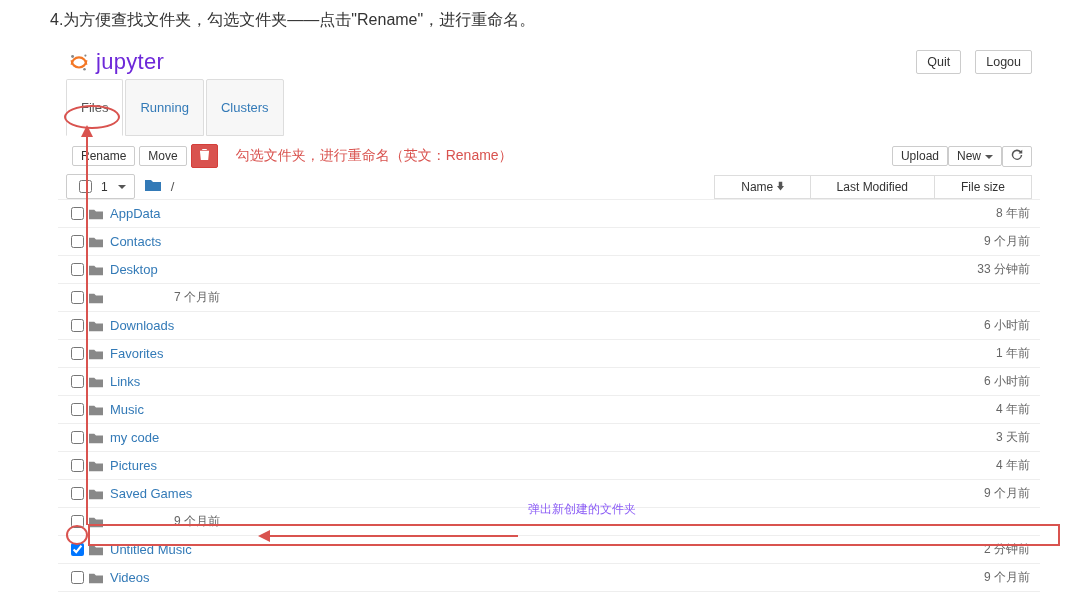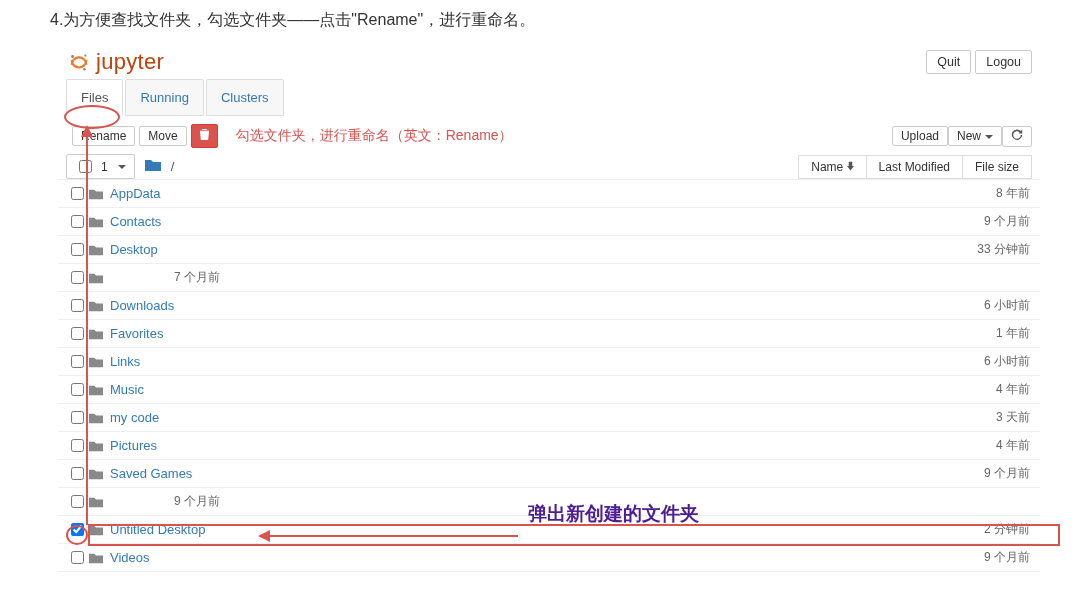--- a/index.html
+++ b/index.html
@@ -26,39 +26,39 @@
     align-items: center;
     justify-content: space-between;
     padding: 6px 8px 4px 10px;
   }
   .logo { display: flex; align-items: center; gap: 6px; }
   .logo-mark {
     width: 22px; height: 22px; position: relative;
     display: inline-flex; align-items: center; justify-content: center;
   }
   .logo-mark svg { width: 22px; height: 22px; }
-  .logo-text { font-size: 22px; color: #c2410c; letter-spacing: 0.3px; }
-  .topbtns { display: flex; gap: 4px; padding-left: 48px; }
+  .logo-text { font-size: 22px; color: #6d28d9; letter-spacing: 0.3px; }
+  .topbtns { display: flex; gap: 14px; padding-left: 48px; }
   .btn {
     background: #fff; border: 1px solid #ccc; color: #333;
     font-size: 12.5px; padding: 4px 10px; border-radius: 2px;
     cursor: pointer;
   }
   .btn-sm { padding: 2px 8px; font-size: 12px; }
   .btn-red { background: #d9534f; color: #fff; border-color: #d43f3a; padding: 3px 7px; }
   .btn-red svg { width: 11px; height: 13px; }
 
   .tabs {
     display: flex;
     padding: 0 8px;
     align-items: flex-end;
     border-bottom: none;
   }
   .tab {
-    padding: 10px 14px;
+    padding: 20px 14px;
     font-size: 13px;
     background: #f7f7f7;
     border: 1px solid #ddd;
     margin-right: 2px;
     border-radius: 2px 2px 0 0;
     color: #337ab7;
     cursor: pointer;
   }
   .tab.active { background: #fff; color: #555; border-bottom-color: #fff; }
 
@@ -91,21 +91,21 @@
   .bc-left { display: flex; align-items: center; gap: 6px; }
   .select-count {
     display: flex; align-items: center; gap: 6px;
     border: 1px solid #ccc; border-radius: 2px; padding: 2px 8px;
     font-size: 12px; cursor: pointer;
   }
   .folder-crumb { color: #337ab7; font-size: 16px; margin: 0 4px; }
   .slash { color: #555; }
   .bc-right { display: flex; align-items: center; }
   .sort-head {
-    border: 1px solid #ddd; background: #fff; padding: 4px 12px;
+    border: 1px solid #ddd; background: #fff; padding: 4px 26px;
     font-size: 12px; color: #333; cursor: pointer;
     border-radius: 0;
   }
   .sort-head + .sort-head { border-left: none; }
 
   .filelist { border-top: 1px solid #eee; }
   .row {
     display: flex; align-items: center;
     padding: 5px 10px;
     border-bottom: 1px solid #eee;
@@ -130,21 +130,21 @@
   .red-box {
     position: absolute; border: 2px solid #d9534f; pointer-events: none;
   }
   .red-arrow-line {
     position: absolute; background: #d9534f; pointer-events: none;
   }
   .red-arrow-head {
     position: absolute; width: 0; height: 0; pointer-events: none;
   }
   .red-text {
-    position: absolute; color: #4c1d95; font-size: 19px; pointer-events: none; font-weight: bold;
+    position: absolute; color: #8b5cf6; font-size: 12px; pointer-events: none;
   }
 
   .arrow-down svg, .arrow-up svg { width:7px; height:10px; }
 </style>
 </head>
 <body>
 
 <div class="instr">4.为方便查找文件夹，勾选文件夹——点击"Rename"，进行重命名。</div>
 
 <div class="shot">
@@ -368,21 +368,21 @@
       </div>
       <div class="row sel">
         <span class="cb">
           <input type="checkbox" checked="" style="">
         </span>
         <span class="ficon">
           <svg viewBox="0 0 16 14">
             <path fill="#888" d="M0 2h6l2 2h8v9H0z"></path>
           </svg>
         </span>
-        <span class="fname"><a href="#">Untitled Desktop</a></span>
+        <span class="fname"><a href="#">Untitled Music</a></span>
         <span class="ftime">2 分钟前</span>
       </div>
       <div class="row">
         <span class="cb">
           <input type="checkbox" style="">
         </span>
         <span class="ficon">
           <svg viewBox="0 0 16 14">
             <path fill="#888" d="M0 2h6l2 2h8v9H0z"></path>
           </svg>

